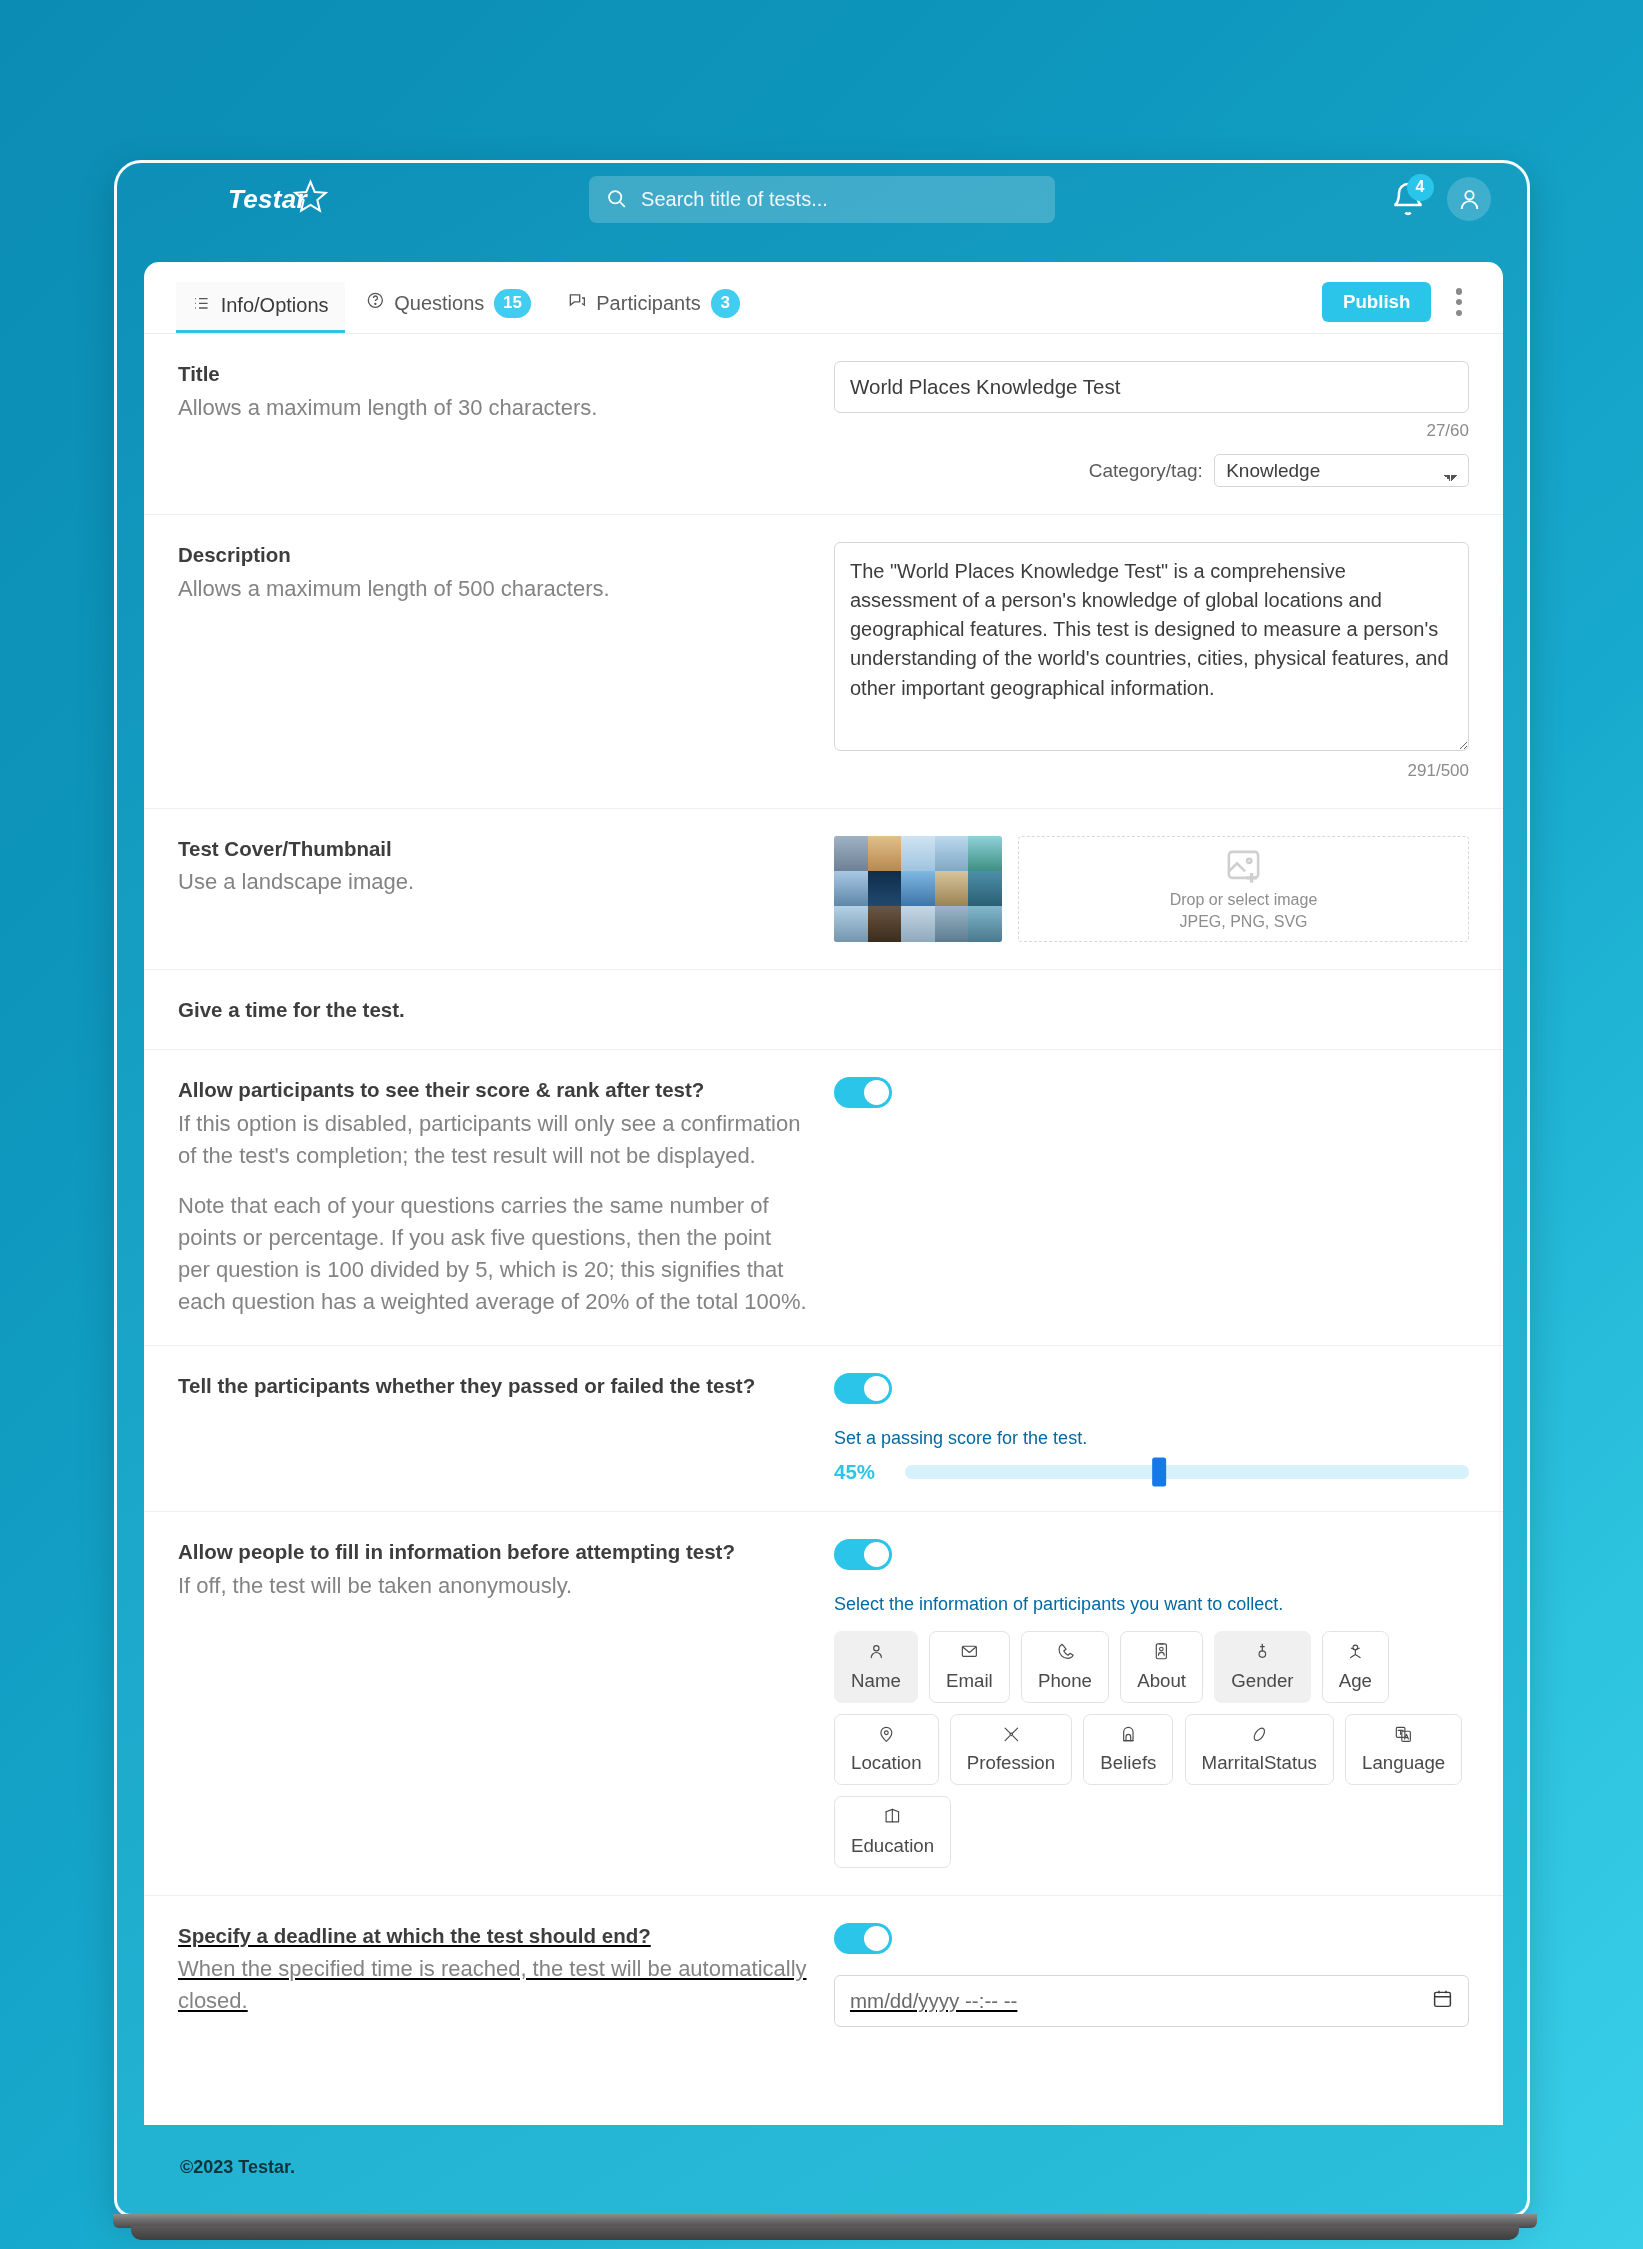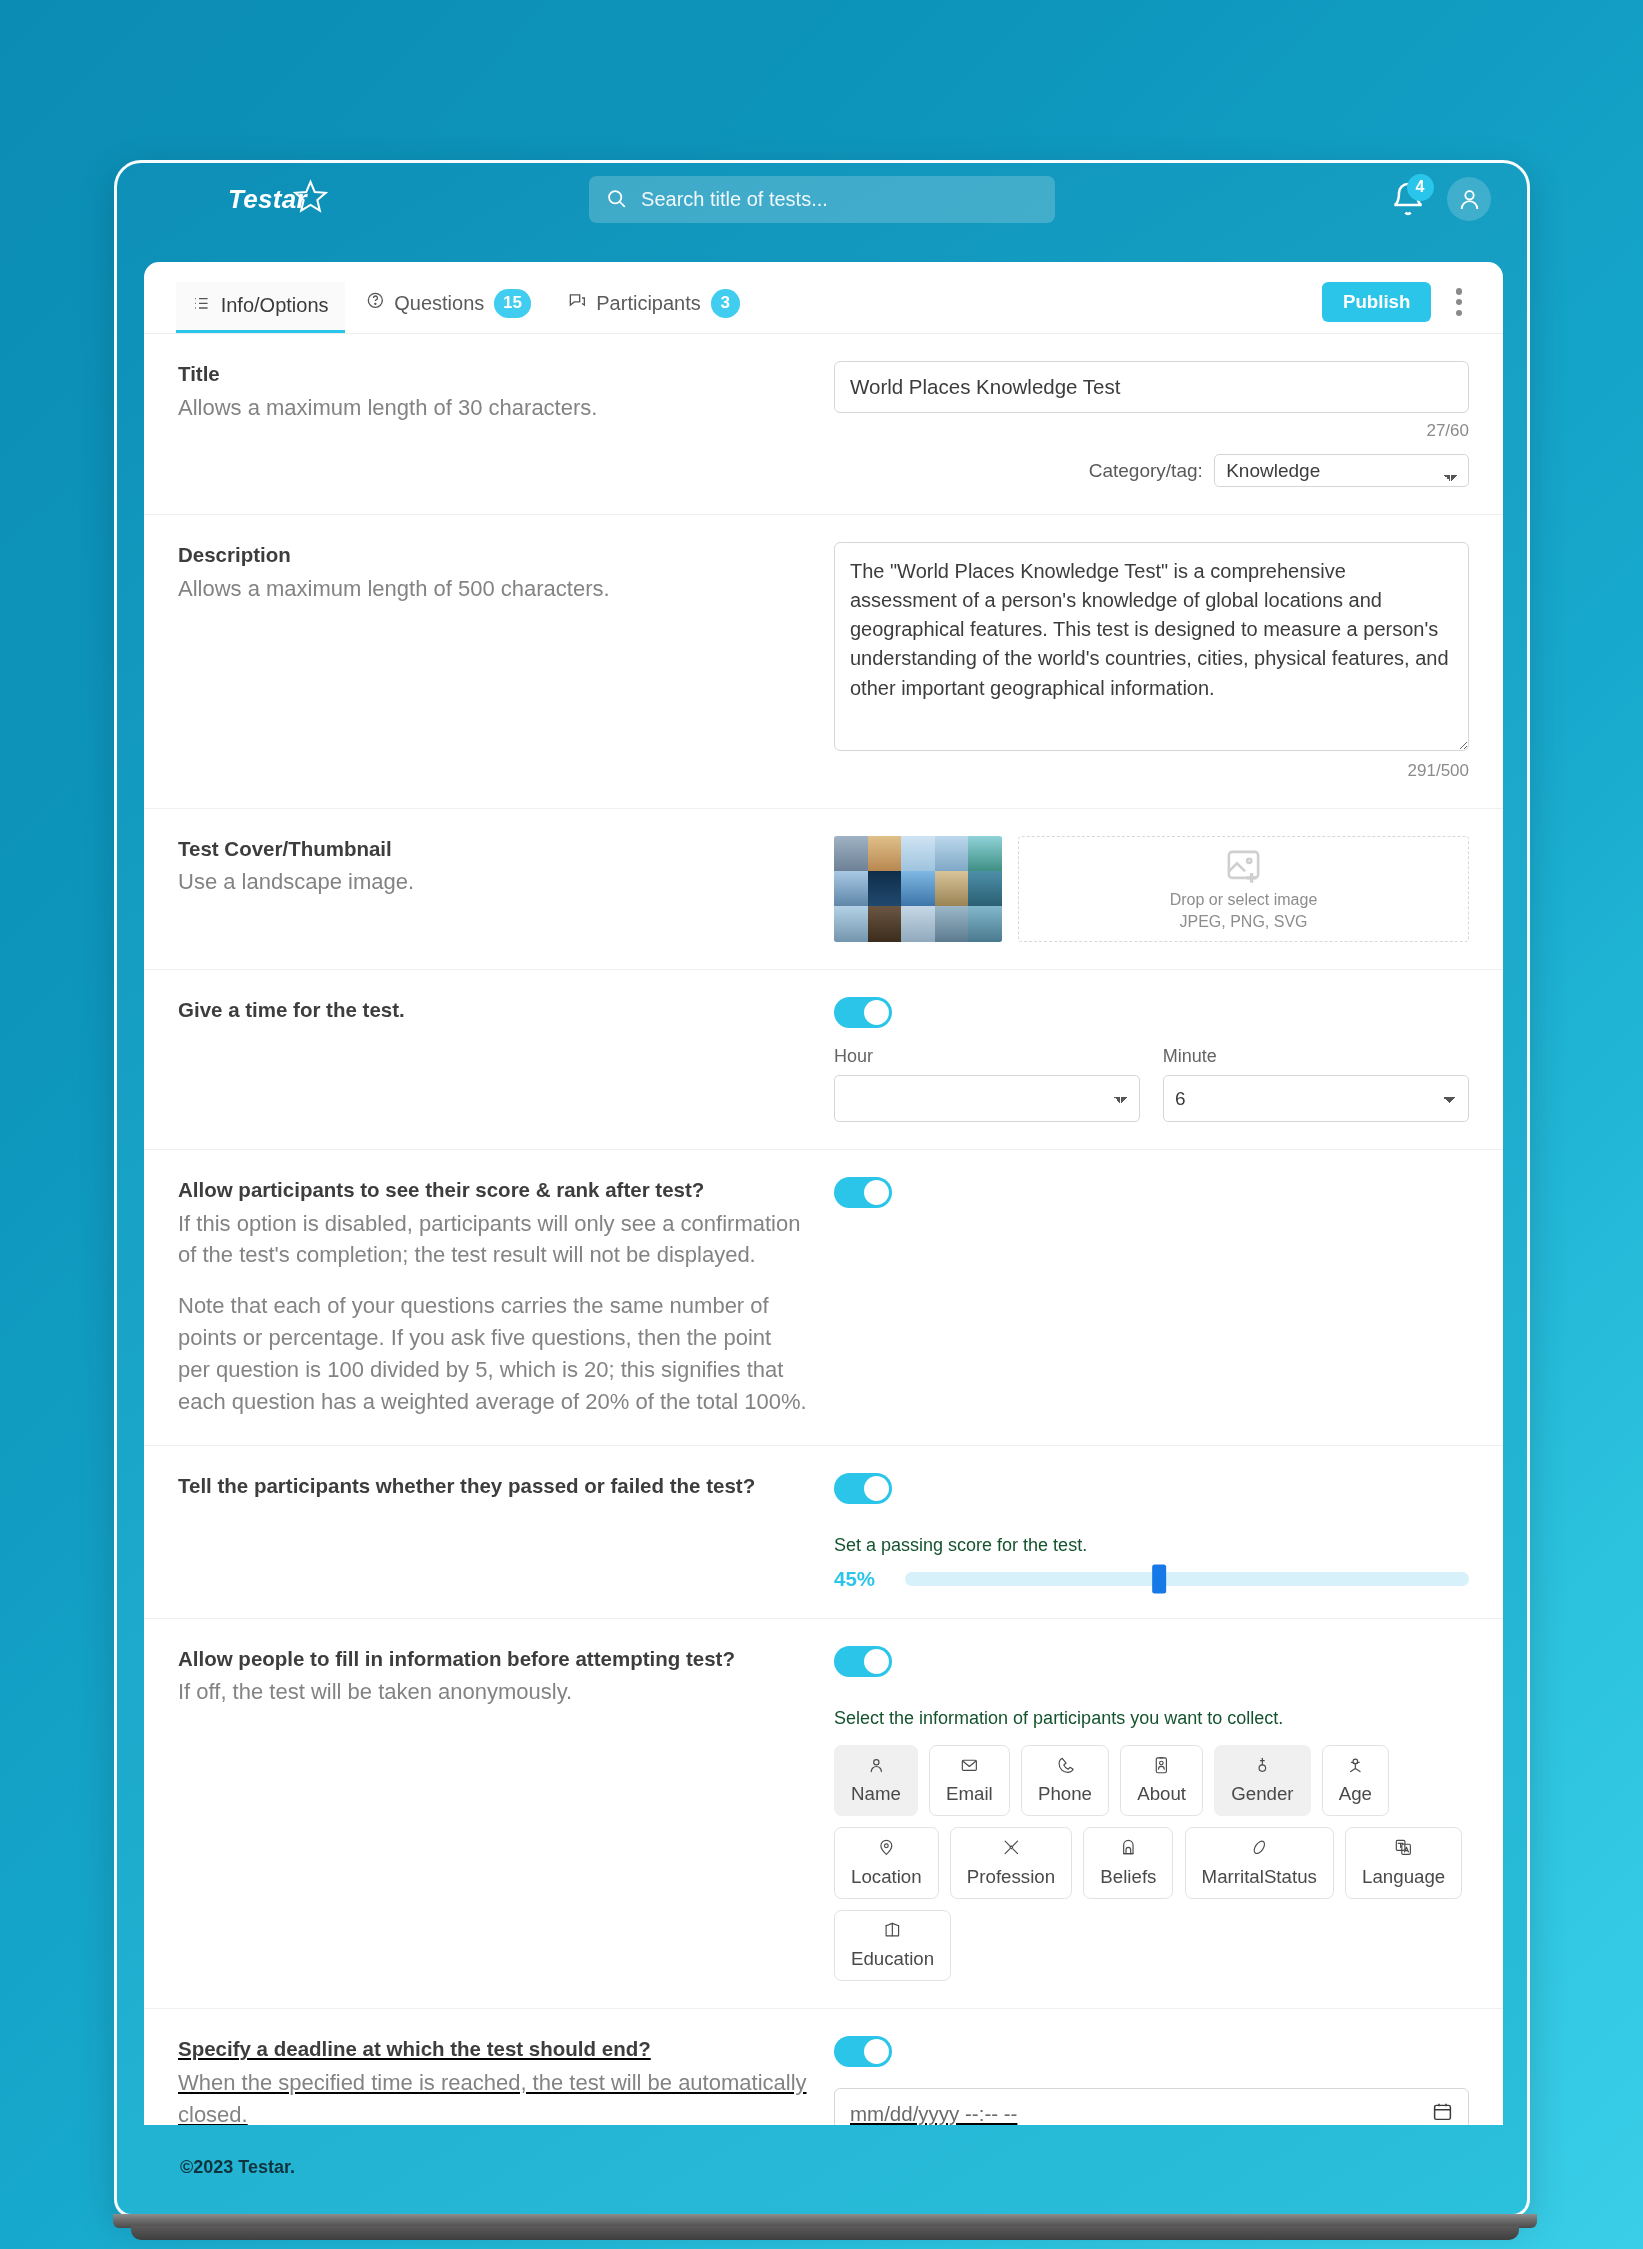--- a/index.html
+++ b/index.html
@@ -283,21 +283,21 @@
     color: #3c3c3c;
     background: #fff;
     font-family: "Liberation Sans", sans-serif;
     appearance: none;
     background-image: linear-gradient(45deg, transparent 50%, #555 50%), linear-gradient(135deg, #555 50%, transparent 50%);
     background-position: calc(100% - 18.7px) 21px, calc(100% - 12.4px) 21px;
     background-size: 6.2px 6.2px, 6.2px 6.2px;
     background-repeat: no-repeat;
   }
 
-  .hint { font-size: 18px; color: #14532d; margin-top: 31px; }
+  .hint { font-size: 18px; color: #0369a1; margin-top: 24px; }
 
   .sliderrow { display: flex; align-items: center; gap: 12.4px; margin-top: 11.2px; }
   .pct { font-size: 20.5px; font-weight: bold; color: #2ac5e8; min-width: 59px; }
   .track {
     flex: 1; height: 13.7px;
     background: #d7f1fb;
     border-radius: 6.8px;
     position: relative;
   }
   .thumbdot {
@@ -513,37 +513,20 @@
               <div class="dz-txt">JPEG, PNG, SVG</div>
             </div>
           </div>
         </div>
       </div>
 
       <div class="row">
         <div class="col-left">
           <div class="lbl">Give a time for the test.</div>
         </div>
-        <div class="col-right">
-          <span class="toggle"></span>
-          <div class="twocol">
-            <div class="field">
-              <label>Hour</label>
-              <select class="sel2">
-                <option></option>
-              </select>
-            </div>
-            <div class="field">
-              <label>Minute</label>
-              <select class="sel2">
-                <option>6</option>
-              </select>
-            </div>
-          </div>
-        </div>
       </div>
 
       <div class="row">
         <div class="col-left">
           <div class="lbl">Allow participants to see their score &amp; rank after test?</div>
           <div class="sub">If this option is disabled, participants will only see a confirmation of the test's completion; the test result will not be displayed.</div>
           <div class="sub block2">Note that each of your questions carries the same number of points or percentage. If you ask five questions, then the point per question is 100 divided by 5, which is 20; this signifies that each question has a weighted average of 20% of the total 100%.</div>
         </div>
         <div class="col-right">
           <span class="toggle"></span>

